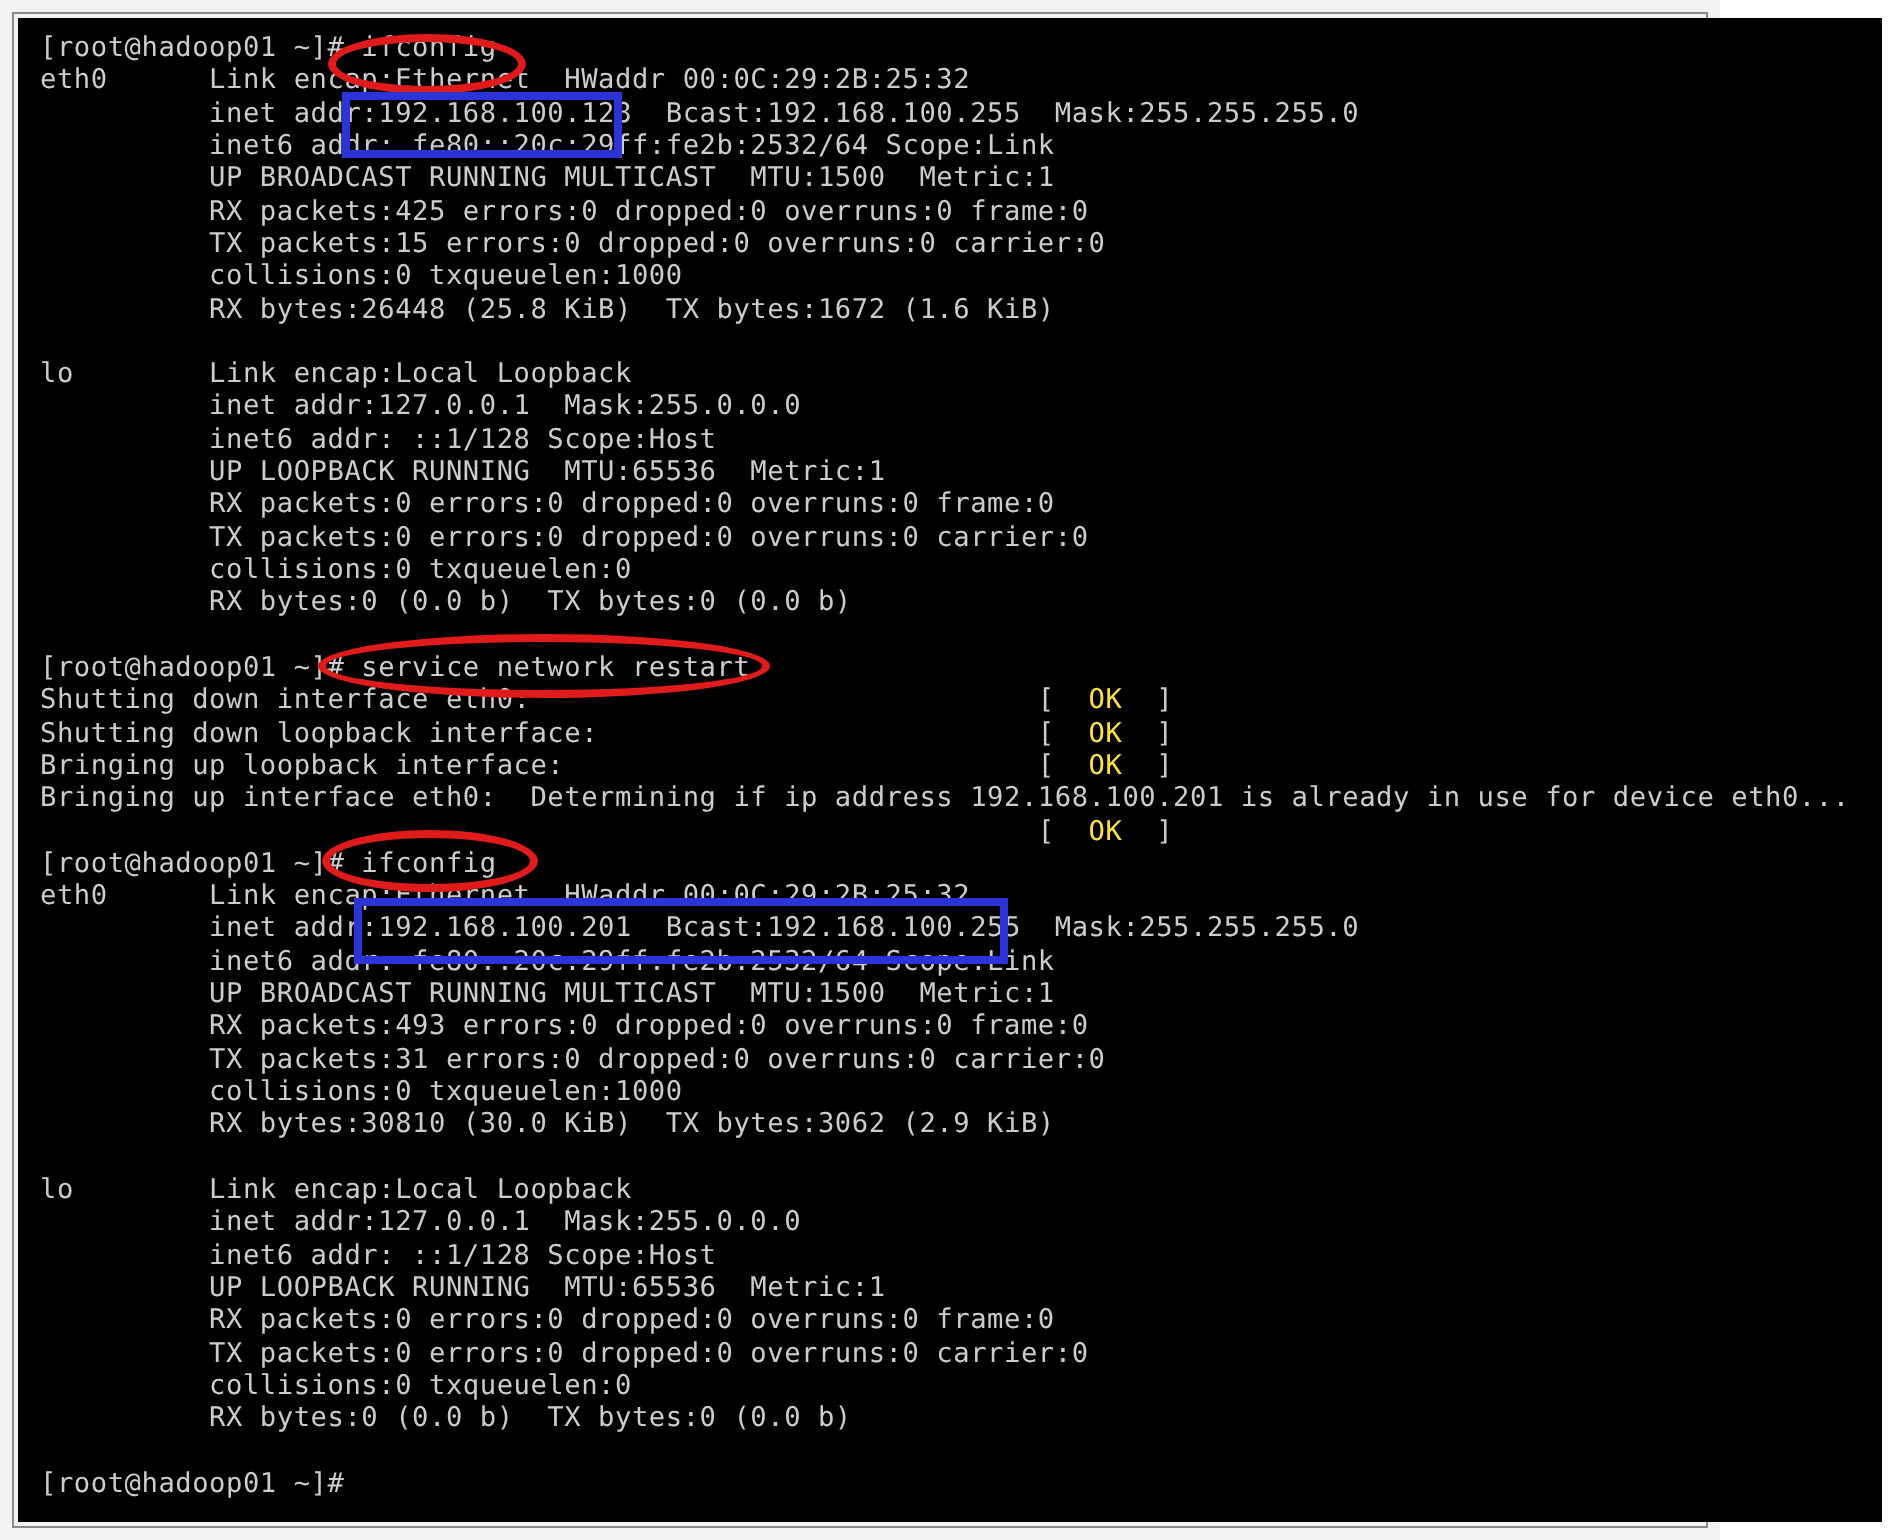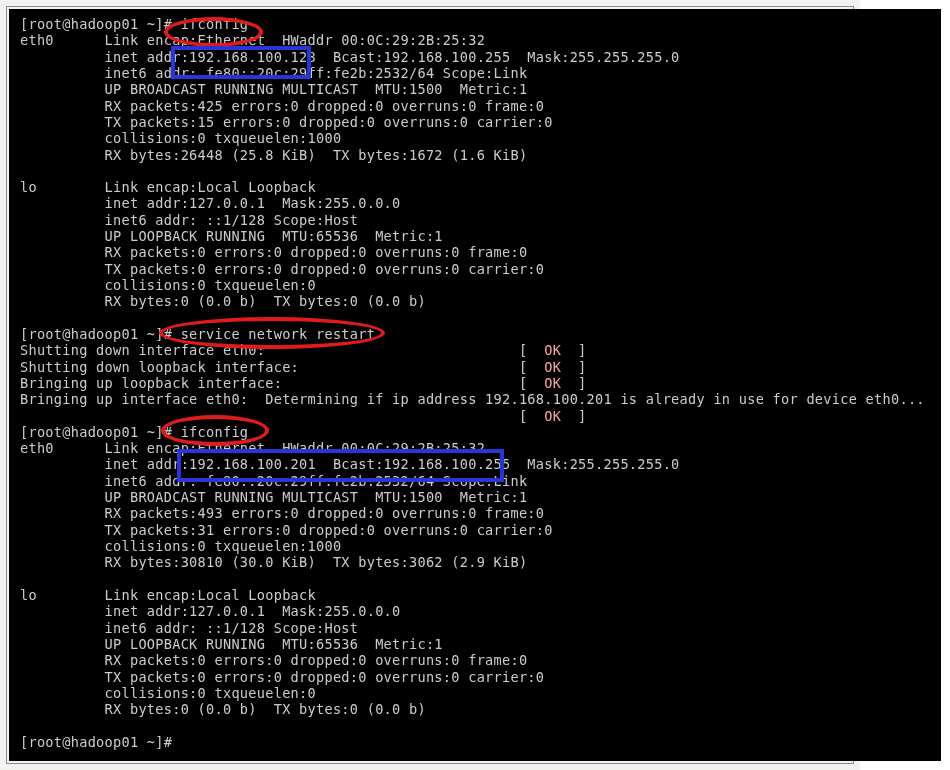--- a/index.html
+++ b/index.html
@@ -56,21 +56,21 @@
     font-family: "DejaVu Sans Mono", "Liberation Mono", monospace;
     font-size: 13.6px;
     line-height: 16.32px;
     letter-spacing: 0.02em;
     z-index: 1;
   }
   .line {
     height: 16.32px;
     white-space: pre;
   }
-  .ok-green { color: #fca5a5; }
+  .ok-green { color: #fde047; }
   .blank { height: 16.32px; }
 
   
   .annot {
     position: absolute;
     z-index: 3;
     pointer-events: none;
   }
   .ellipse {
     border: 4px solid #e01b1b;

